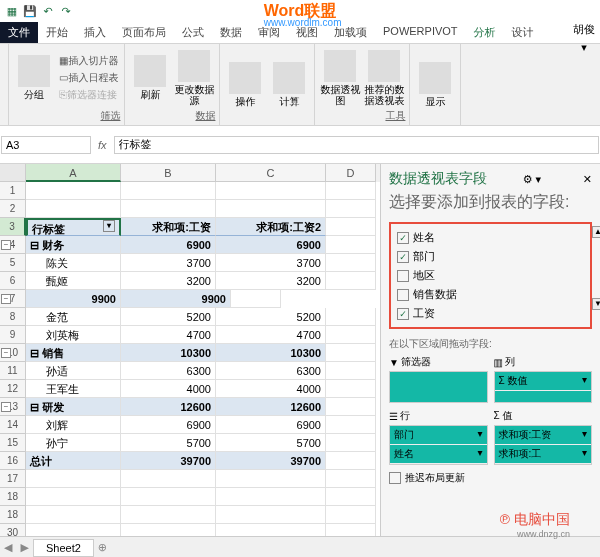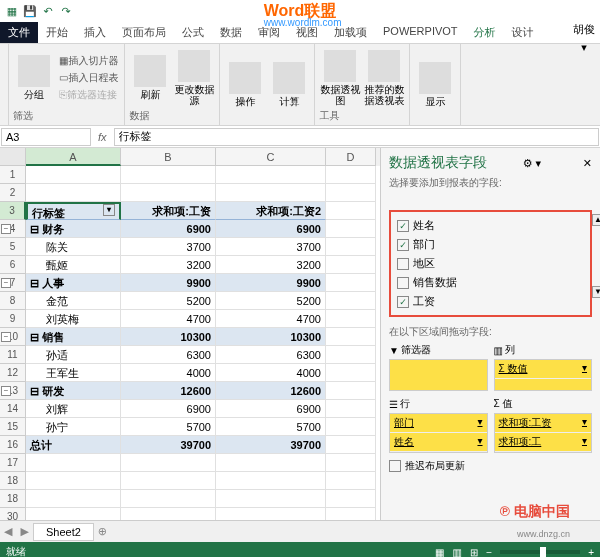--- a/index.html
+++ b/index.html
@@ -11,27 +11,27 @@
 .watermark-sub { color: #39f; font-size: 10px; }
 .tabs { height: 22px; background: #fff; display: flex; border-bottom: 1px solid #d4d4d4; }
 .tab { padding: 3px 8px; font-size: 11px; color: #444; cursor: pointer; }
 .tab.file { background: #0f172a; color: #fff; }
 .tab.active { color: #217346; }
 .user-area { margin-left: auto; display: flex; align-items: center; gap: 4px; padding-right: 4px; flex-direction: column; }
 .avatar { width: 24px; height: 24px; background: #ccc; }
 .ribbon { height: 82px; background: #f1f1f1; border-bottom: 1px solid #d4d4d4; display: flex; }
 .ribbon-group { border-right: 1px solid #d4d4d4; padding: 2px 4px; display: flex; flex-direction: column; }
 .ribbon-group-content { flex: 1; display: flex; align-items: center; gap: 2px; }
-.ribbon-group-label { text-align: left; font-size: 10px; color: #666; }
+.ribbon-group-label { text-align: right; font-size: 10px; color: #666; text-decoration: underline; }
 .ribbon-btn-lg { display: flex; flex-direction: column; align-items: center; justify-content: center; width: 42px; height: 60px; cursor: pointer; }
 .ribbon-btn-sm { display: flex; align-items: center; font-size: 10px; padding: 1px 2px; cursor: pointer; white-space: nowrap; color: #555; }
 .ribbon-icon-lg { width: 32px; height: 32px; background: #ddd; margin-bottom: 2px; }
 .ribbon-label { font-size: 10px; text-align: center; line-height: 11px; }
 .ribbon-stack { display: flex; flex-direction: column; gap: 1px; }
-.namebox-row { height: 22px; display: flex; align-items: center; border-bottom: 1px solid #d4d4d4; }
+.namebox-row { height: 38px; display: flex; align-items: center; border-bottom: 1px solid #d4d4d4; }
 .namebox { width: 90px; border: 1px solid #ccc; padding: 2px 4px; font-size: 11px; margin: 1px; }
 .fx-icon { padding: 0 6px; font-style: italic; color: #666; }
 .formula-bar { flex: 1; border: 1px solid #ccc; padding: 2px 4px; margin: 1px; font-size: 11px; }
 .main-area { display: flex; height: 372px; }
 .grid-area { width: 380px; display: flex; flex-direction: column; }
 .col-headers { display: flex; height: 18px; background: #f0f0f0; }
 .row-header-spacer { width: 26px; border-right: 1px solid #ccc; border-bottom: 1px solid #ccc; background: #e8e8e8; }
 .col-header { border-right: 1px solid #ccc; border-bottom: 1px solid #ccc; text-align: center; font-size: 11px; line-height: 18px; color: #555; background: #f5f5f5; }
 .col-header.sel { background: #d3ead3; border-bottom: 2px solid #217346; }
 .col-A { width: 95px; }
@@ -45,41 +45,41 @@
 .collapse-btn { position: absolute; left: 1px; width: 10px; height: 10px; border: 1px solid #888; font-size: 8px; line-height: 8px; text-align: center; background: #fff; top: 4px; }
 .cell { border-right: 1px solid #e0e0e0; border-bottom: 1px solid #e0e0e0; font-size: 11px; line-height: 18px; padding: 0 4px; overflow: hidden; }
 .cell.sel { border: 2px solid #217346; background: #fff; }
 .cell.pivot-header { background: #dce6f1; font-weight: bold; border-bottom: 1px solid #95b3d7; }
 .cell.pivot-sub { background: #dce6f1; font-weight: bold; }
 .num { text-align: right; }
 .dropdown-arrow { float: right; border: 1px solid #888; width: 12px; height: 12px; font-size: 8px; text-align: center; line-height: 10px; }
 .field-pane { flex: 1; border-left: 1px solid #ccc; padding: 6px 8px; display: flex; flex-direction: column; background: #f5f5f5; }
 .field-pane-header { display: flex; justify-content: space-between; align-items: center; margin-bottom: 4px; }
 .field-pane-title { font-size: 14px; color: #217346; }
-.field-pane-sub { font-size: 10px; color: #666; margin-bottom: 20px; }
+.field-pane-sub { font-size: 16px; color: #666; margin-bottom: 9px; }
 .field-list { border: 2px solid #e74c3c; padding: 4px; margin-bottom: 8px; position: relative; }
 .field-item { display: flex; align-items: center; padding: 2px; font-size: 11px; }
 .checkbox { width: 12px; height: 12px; border: 1px solid #888; margin-right: 4px; display: flex; align-items: center; justify-content: center; font-size: 9px; color: #217346; }
 .scroll-btns { position: absolute; right: -14px; top: 2px; display: flex; flex-direction: column; gap: 60px; }
 .scroll-btn { width: 12px; height: 12px; border: 1px solid #999; background: #eee; font-size: 8px; text-align: center; }
 .area-section { font-size: 10px; color: #666; margin-bottom: 4px; }
 .area-grid { display: grid; grid-template-columns: 1fr 1fr; gap: 6px; }
 .area-box { }
 .area-label { font-size: 10px; margin-bottom: 2px; display: flex; align-items: center; gap: 2px; }
-.area-content { border: 1px solid #ccc; background: #fde047; min-height: 32px; font-size: 10px; text-decoration: underline; }
+.area-content { border: 1px solid #ccc; background: #14b8a6; min-height: 32px; font-size: 10px; }
 .area-item { padding: 2px 4px; display: flex; justify-content: space-between; border-bottom: 1px solid #eee; }
 .defer-row { display: flex; align-items: center; margin-top: 6px; font-size: 10px; }
 .sheet-tabs { height: 22px; display: flex; align-items: center; border-top: 1px solid #ccc; background: #f0f0f0; }
 .nav-arrow { padding: 0 4px; color: #888; }
 .sheet-tab { padding: 2px 12px; border: 1px solid #ccc; background: #fff; font-size: 11px; }
 .status-bar { height: 20px; background: #217346; color: #fff; display: flex; align-items: center; padding: 0 6px; font-size: 10px; }
 .status-right { margin-left: auto; display: flex; align-items: center; gap: 8px; }
 .zoom-slider { width: 80px; height: 4px; background: #1a5c38; position: relative; }
 .zoom-thumb { position: absolute; left: 50%; top: -3px; width: 6px; height: 10px; background: #fff; }
-.brand-wm { position: absolute; right: 30px; bottom: 36px; color: #e74c3c; font-size: 14px; font-weight: bold; }
+.brand-wm { position: absolute; right: 30px; bottom: 28px; color: #e74c3c; font-size: 14px; font-weight: normal; }
 .brand-wm-sub { position: absolute; right: 30px; bottom: 18px; color: #888; font-size: 9px; }
 </style>
 </head>
 <body>
 
 <div class="titlebar">
   <div class="titlebar-left">
     <span class="qat-icon">▦</span>
     <span class="qat-icon">💾</span>
     <span class="qat-icon">↶</span>
@@ -231,21 +231,20 @@
         </div>
         <div class="grid-row">
           <div class="row-header">6</div>
           <div class="cell col-A " style="padding-left:20px">甄姬</div>
           <div class="cell col-B num ">3200</div>
           <div class="cell col-C num ">3200</div>
           <div class="cell col-D"></div>
         </div>
         <div class="grid-row">
           <div class="row-header"><span class="collapse-btn">−</span>7</div>
-          <div class="cell col-A pivot-sub">⊟ 人事</div>
           <div class="cell col-B num pivot-sub">9900</div>
           <div class="cell col-C num pivot-sub">9900</div>
           <div class="cell col-D"></div>
         </div>
         <div class="grid-row">
           <div class="row-header">8</div>
           <div class="cell col-A " style="padding-left:20px">金范</div>
           <div class="cell col-B num ">5200</div>
           <div class="cell col-C num ">5200</div>
           <div class="cell col-D"></div>

